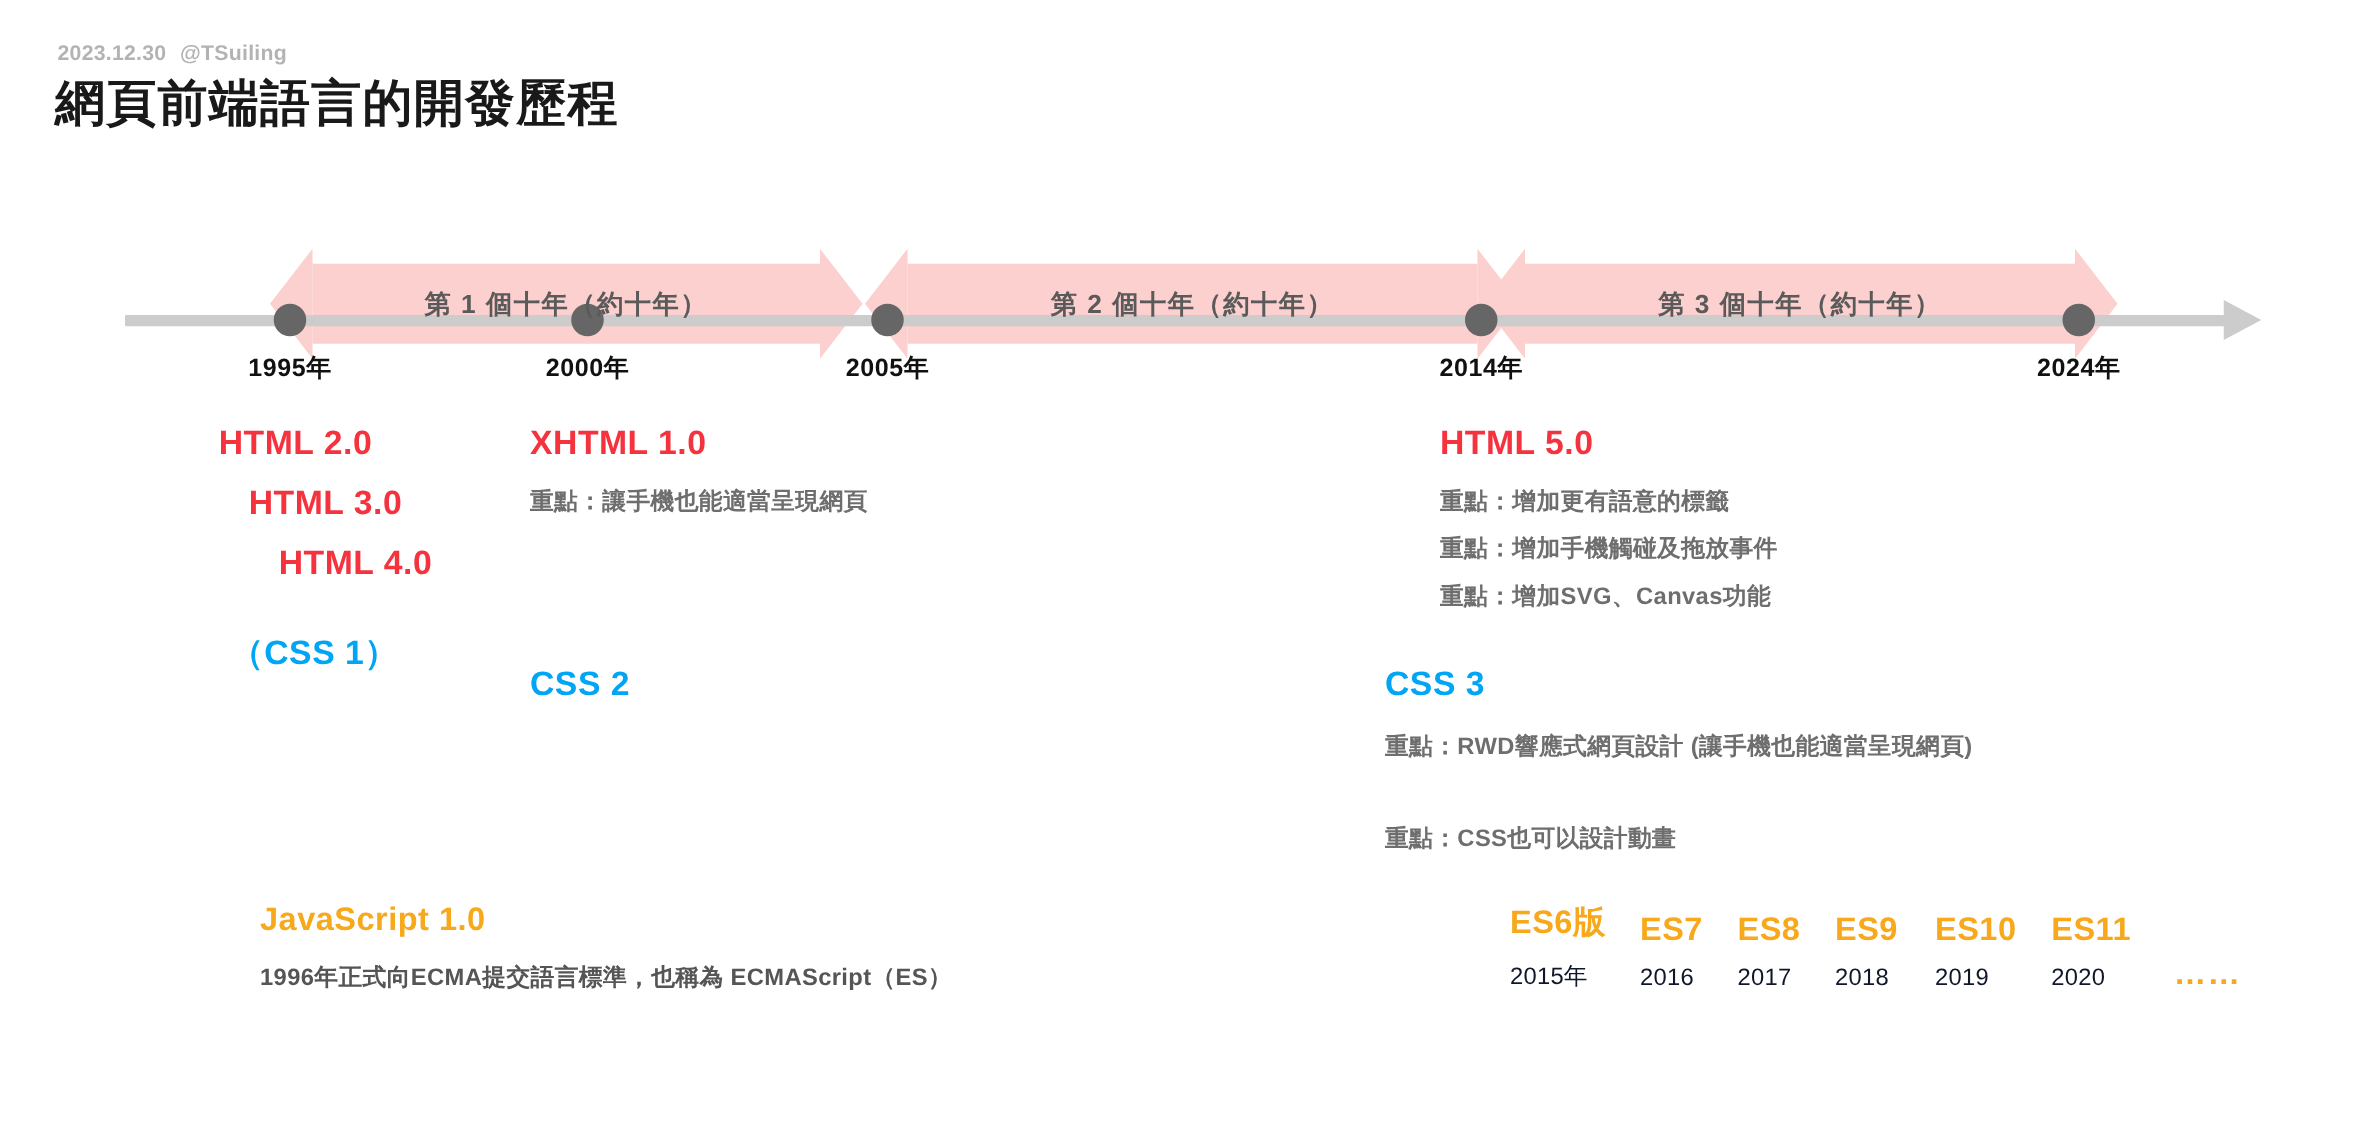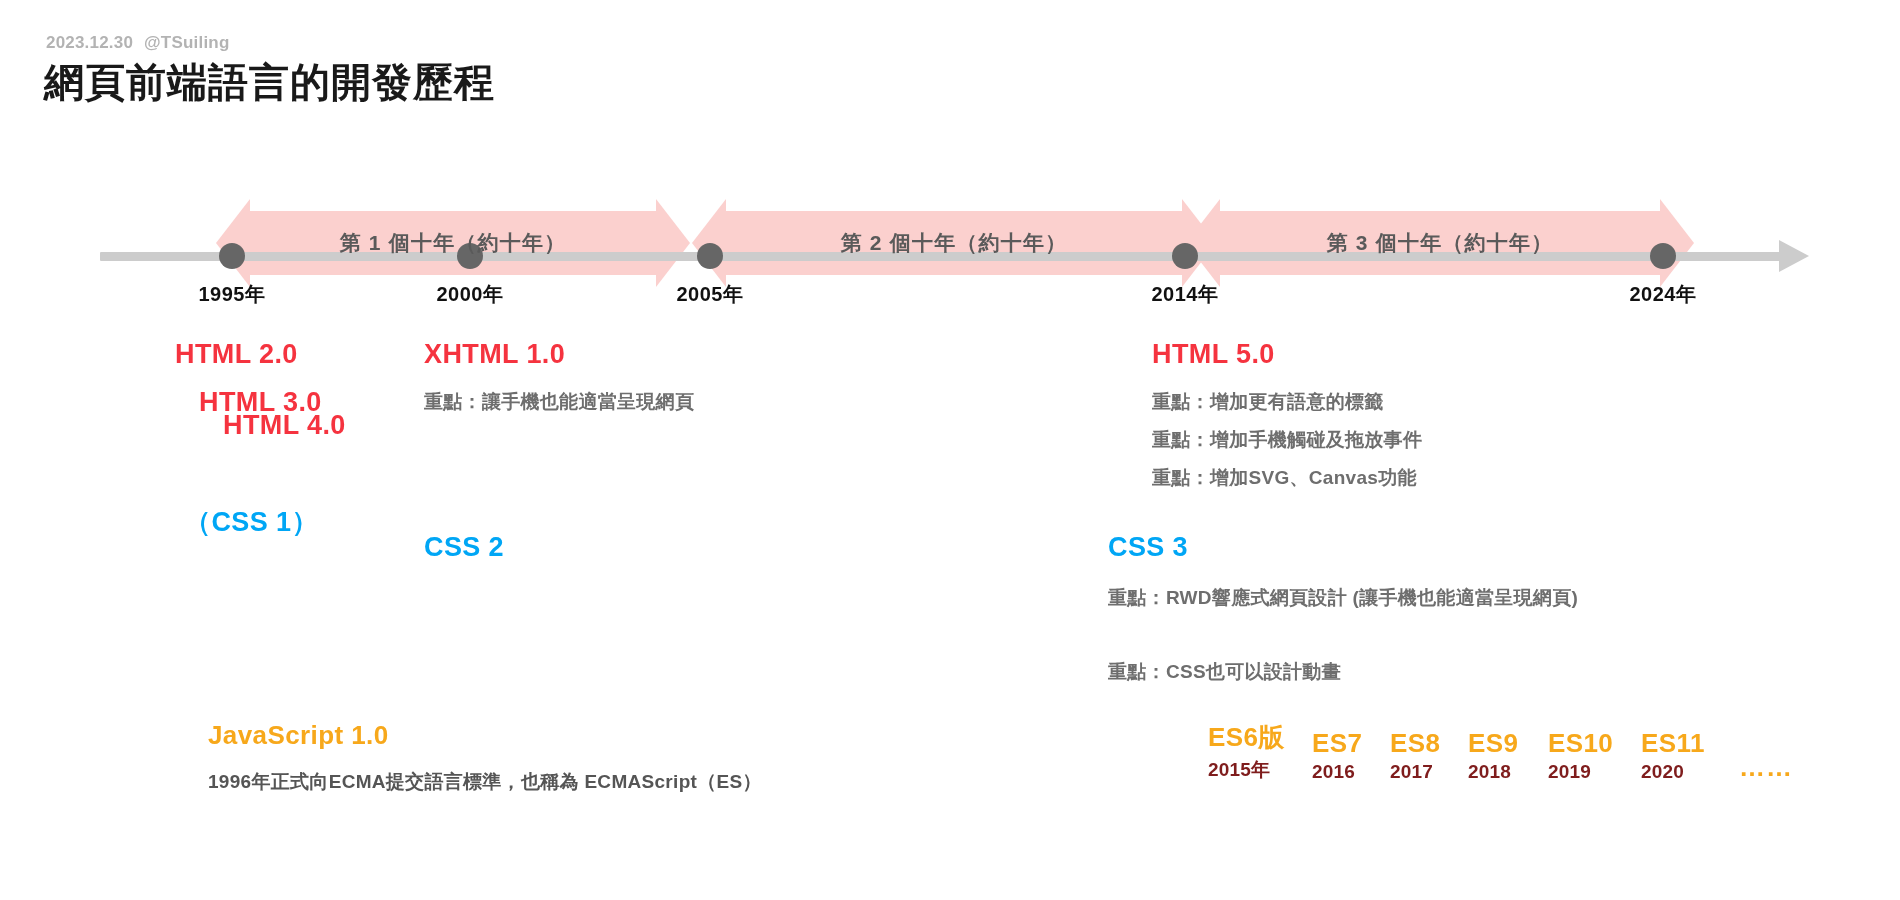--- a/index.html
+++ b/index.html
@@ -170,24 +170,24 @@
   .es-item { text-align: left; }
   .es-name {
     font-size: 26px;
     font-weight: bold;
     color: #f7a81b;
     letter-spacing: 0.4px;
     white-space: nowrap;
   }
   .es-year {
     font-size: 19px;
-    font-weight: bold;
-    color: #7f1d1d;
+    font-weight: normal;
+    color: #0f172a;
     letter-spacing: 0.2px;
-    margin-top: 2px;
+    margin-top: 13px;
     white-space: nowrap;
   }
   .es-dots {
     font-size: 26px;
     font-weight: bold;
     color: #f7a81b;
     letter-spacing: 1px;
   }
 </style>
 </head>
@@ -228,21 +228,21 @@
   <div class="tick-dot" style="left:1650px;"></div>
 
   <div class="tick-label" style="left:232px;">1995年</div>
   <div class="tick-label" style="left:470px;">2000年</div>
   <div class="tick-label" style="left:710px;">2005年</div>
   <div class="tick-label" style="left:1185px;">2014年</div>
   <div class="tick-label" style="left:1663px;">2024年</div>
 
   <div class="block head-html" style="left:175px;top:339px;">HTML 2.0</div>
   <div class="block head-html" style="left:199px;top:387px;">HTML 3.0</div>
-  <div class="block head-html" style="left:223px;top:410px;">HTML 4.0</div>
+  <div class="block head-html" style="left:223px;top:435px;">HTML 4.0</div>
 
   <div class="block head-html" style="left:424px;top:339px;">XHTML 1.0</div>
   <div class="block detail" style="left:424px;top:382px;">重點：讓手機也能適當呈現網頁</div>
 
   <div class="block head-html" style="left:1152px;top:339px;">HTML 5.0</div>
   <div class="block detail" style="left:1152px;top:382px;">重點：增加更有語意的標籤</div>
   <div class="block detail" style="left:1152px;top:420px;">重點：增加手機觸碰及拖放事件</div>
   <div class="block detail" style="left:1152px;top:458px;">重點：增加SVG、Canvas功能</div>
 
   <div class="block head-css" style="left:184px;top:504px;">（CSS 1）</div>

